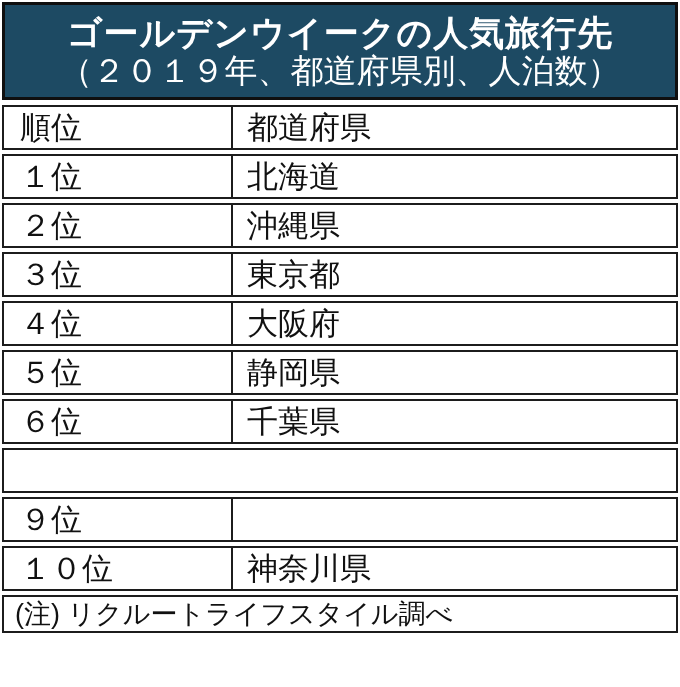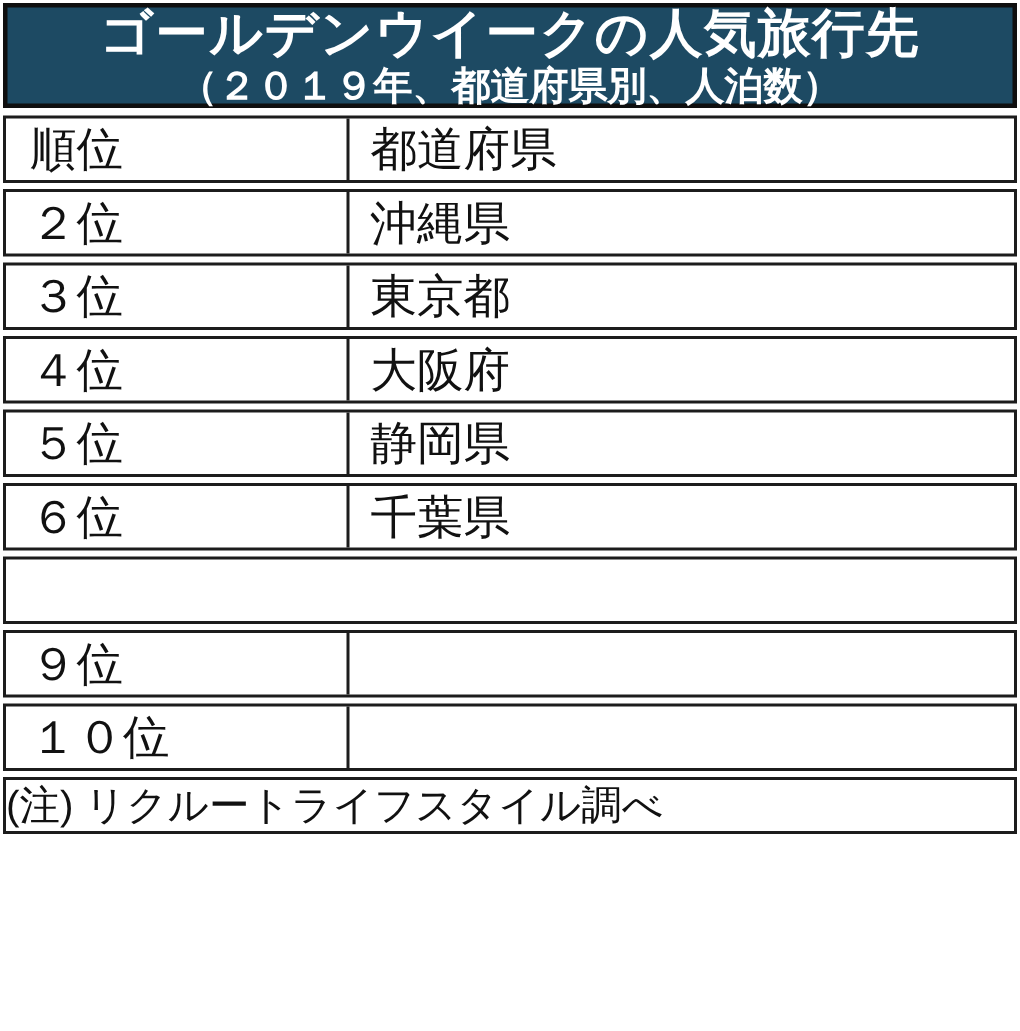--- a/index.html
+++ b/index.html
@@ -12,41 +12,41 @@
     position: relative;
     width: 680px;
     height: 687px;
     box-sizing: border-box;
     padding: 2px;
     background: var(--background, #ffffff);
     overflow: hidden;
   }
   .header-banner {
     box-sizing: border-box;
-    height: 70px;
+    height: 98px;
     background: var(--header-bg, #1d4a63);
     border: 3px solid #0f0f0f;
     display: flex;
     flex-direction: column;
     align-items: center;
     justify-content: center;
     margin-bottom: 5px;
   }
   .title {
     color: var(--header-text, #ffffff);
     font-size: 35px;
     font-weight: bold;
     line-height: 1.15;
     letter-spacing: 1px;
     white-space: nowrap;
   }
   .subtitle {
     color: var(--header-text, #ffffff);
-    font-size: 26px;
-    font-weight: bold;
+    font-size: 33px;
+    font-weight: normal;
     line-height: 1.1;
     white-space: nowrap;
   }
   .row {
     display: flex;
     align-items: stretch;
     box-sizing: border-box;
     height: 45px;
     border: 2px solid var(--border, #1c1c1c);
     margin-bottom: 4px;
@@ -71,20 +71,21 @@
     flex: 1;
     padding-left: 14px;
     border-radius: 15px;
   }
   .footnote {
     box-sizing: border-box;
     height: 38px;
     border: 2px solid var(--border, #1c1c1c);
     display: flex;
     align-items: center;
+    padding-left: 11px;
     font-size: 27px;
     color: var(--text, #111111);
     white-space: nowrap;
     background: #ffffff;
   }
 </style>
 </head>
 <body>
 
 <div class="page">
@@ -93,20 +94,24 @@
     <div class="title">ゴールデンウイークの人気旅行先</div>
     <div class="subtitle">（２０１９年、都道府県別、人泊数）</div>
   </div>
 
   <div>
     <div class="row">
       <div class="cell rank">順位</div>
       <div class="cell pref">都道府県</div>
     </div>
     <div id="table-body">
+  <div class="row">
+    <div class="cell rank">１位</div>
+    <div class="cell pref">北海道</div>
+  </div>
 
   <div class="row">
     <div class="cell rank">２位</div>
     <div class="cell pref">沖縄県</div>
   </div>
 
   <div class="row">
     <div class="cell rank">３位</div>
     <div class="cell pref">東京都</div>
   </div>
@@ -129,19 +134,20 @@
   <div class="row">
   </div>
 
 
   <div class="row">
     <div class="cell rank">９位</div>
   </div>
 
   <div class="row">
     <div class="cell rank">１０位</div>
+    <div class="cell pref">神奈川県</div>
   </div>
 </div>
   </div>
 
   <div class="footnote">(注) リクルートライフスタイル調べ</div>
 
 </div>
 
 </body></html>

